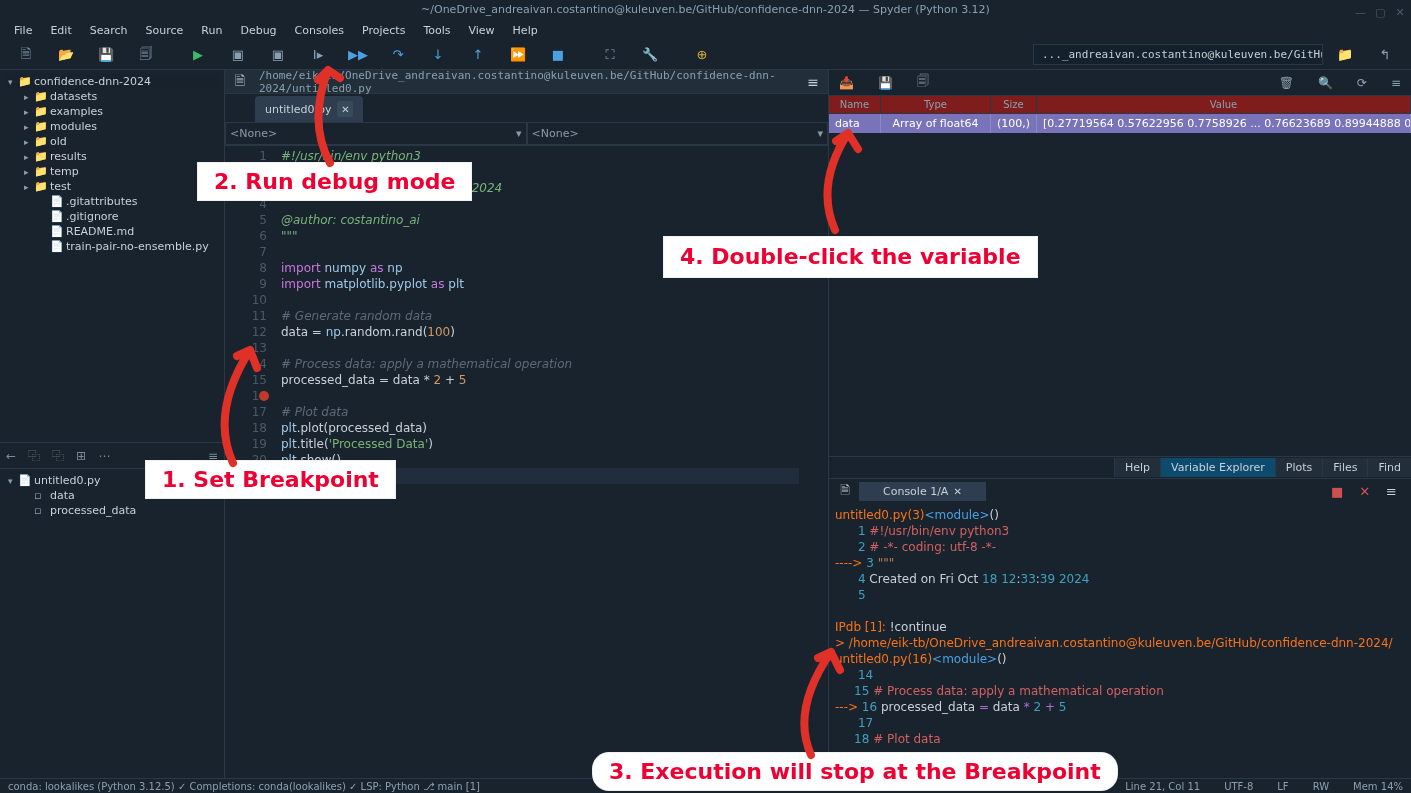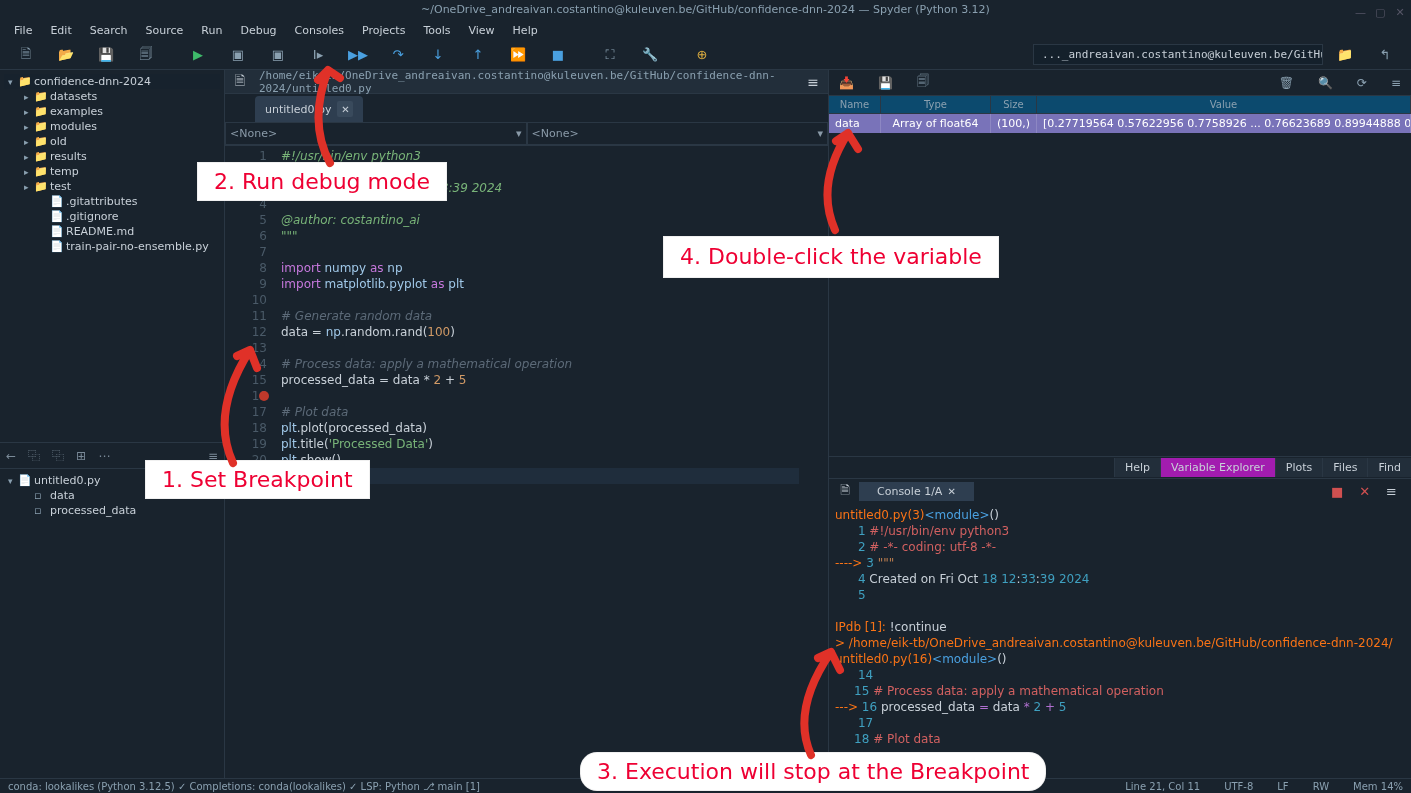--- a/index.html
+++ b/index.html
@@ -50,48 +50,48 @@
 .com { color: #5c6a78; font-style: italic; }
 .num { color: #d19a66; }
 .fn { color: #a0c8e8; }
 .op { color: #c8d0d8; }
 .docstr { color: #78b378; font-style: italic; }
 .right-col { width: 582px; display: flex; flex-direction: column; }
 .var-toolbar { height: 26px; background: #19232d; display: flex; align-items: center; padding: 0 10px; gap: 24px; color: #8aa0b0; border-bottom: 1px solid #2a3744; }
 .var-toolbar span { cursor: pointer; font-size: 12px; }
 .var-toolbar .spacer { flex: 1; }
 .var-table { flex: 1; overflow: auto; }
-.vt-head { display: flex; background: #0c4a6e; font-size: 10px; color: #8aa0b0; border-bottom: 1px solid #2a3744; }
+.vt-head { display: flex; background: #7f1d1d; font-size: 10px; color: #8aa0b0; border-bottom: 1px solid #2a3744; }
 .vt-head div { padding: 3px 6px; border-right: 1px solid #2a3744; text-align: center; }
 .vt-row { display: flex; background: #7973b9; color: #fff; font-size: 11px; }
 .vt-row div { padding: 3px 6px; border-right: 1px solid rgba(255,255,255,0.15); overflow: hidden; white-space: nowrap; }
 .col-name { width: 52px; }
 .col-type { width: 110px; text-align: center; }
 .col-size { width: 46px; }
 .col-value { flex: 1; min-width: 0; }
 .pane-tabs { height: 22px; background: #19232d; border-top: 1px solid #2a3744; display: flex; justify-content: flex-end; align-items: center; font-size: 11px; }
 .pane-tab { padding: 3px 10px; cursor: pointer; background: #222e3a; border-left: 1px solid #2a3744; }
-.pane-tab.active { background: #a21caf; }
+.pane-tab.active { background: #0c4a6e; }
 .console-wrap { height: 300px; border-top: 1px solid #2a3744; display: flex; flex-direction: column; }
 .console-tabs { height: 24px; background: #19232d; display: flex; align-items: center; padding: 0 6px; }
-.console-tabs .ctab { background: #2e3e50; padding: 3px 18px; font-size: 11px; margin-left: 4px; display:flex; align-items:center; gap:5px; }
+.console-tabs .ctab { background: #2e3e50; padding: 3px 24px; font-size: 11px; margin-left: 4px; display:flex; align-items:center; gap:5px; }
 .console-tabs .newtab-icon { width: 20px; text-align: center; font-size: 12px; cursor:pointer; }
 .console-tabs .spacer { flex: 1; }
 .console-ctrl { padding: 0 8px; cursor: pointer; font-size: 13px; }
 .console-body { flex: 1; padding: 4px 6px; font-size: 12px; line-height: 16px; overflow: auto; background: #19232d; white-space: pre; }
 .c-green { color: #f97316; }
 .c-blue { color: #4aa0e0; }
 .c-red { color: #d16060; }
 .c-orange { color: #c08050; }
 .c-num { color: #3fa0c0; }
 .c-purple { color: #b070d0; }
 .c-grey { color: #c8d0d8; }
 .status-bar { height: 15px; background: #19232d; border-top: 1px solid #2a3744; display: flex; align-items: center; padding: 0 8px; font-size: 10px; color: #8aa0b0; gap: 24px; }
 .status-bar .sb-spacer { flex: 1; }
-.annotation { position: absolute; background: #fff; color: #e03; font-weight: normal; font-size: 22px; padding: 6px 16px; pointer-events: none; border:1px solid rgba(0,0,0,0.06); }
+.annotation { position: absolute; background: #fff; color: #e03; font-weight: bold; font-size: 22px; padding: 6px 16px; pointer-events: none; border:1px solid rgba(0,0,0,0.06); }
 .arrow { position: absolute; pointer-events: none; }
 .arrow svg { display: block; }
 </style>
 </head>
 <body>
 
 <div class="title-bar">
   <span>~/OneDrive_andreaivan.costantino@kuleuven.be/GitHub/confidence-dnn-2024 — Spyder (Python 3.12)</span>
   <div class="window-controls">
     <span>—</span>
@@ -341,21 +341,21 @@
   <span class="sb-spacer"></span>
   <span>Line 21, Col 11</span>
   <span>UTF-8</span>
   <span>LF</span>
   <span>RW</span>
   <span>Mem 14%</span>
 </div>
 
 <div class="annotation" style="left:145px; top:460px;">1.   Set Breakpoint</div>
 <div class="annotation" style="left:197px; top:162px;">2. Run debug mode</div>
-<div class="annotation" style="left:580px; top:752px;border-radius:17px;">3. Execution will stop at the Breakpoint</div>
+<div class="annotation" style="left:592px; top:752px;border-radius:17px;">3. Execution will stop at the Breakpoint</div>
 <div class="annotation" style="left:663px; top:236px; text-align:center; line-height:28px;">
   <span>4. Double-click the variable</span><br>
 </div>
 
 <div class="arrow" style="left:310px; top:58px;">
   <svg width="50" height="110">
       <path d="M 20 105 Q -2 65 18 12 L 8 22 M 18 12 L 30 20" stroke="#e03128" stroke-width="8" fill="none" stroke-linecap="round" stroke-linejoin="round"></path>
     </svg>
 </div>
 <div class="arrow" style="left:215px; top:338px;">

